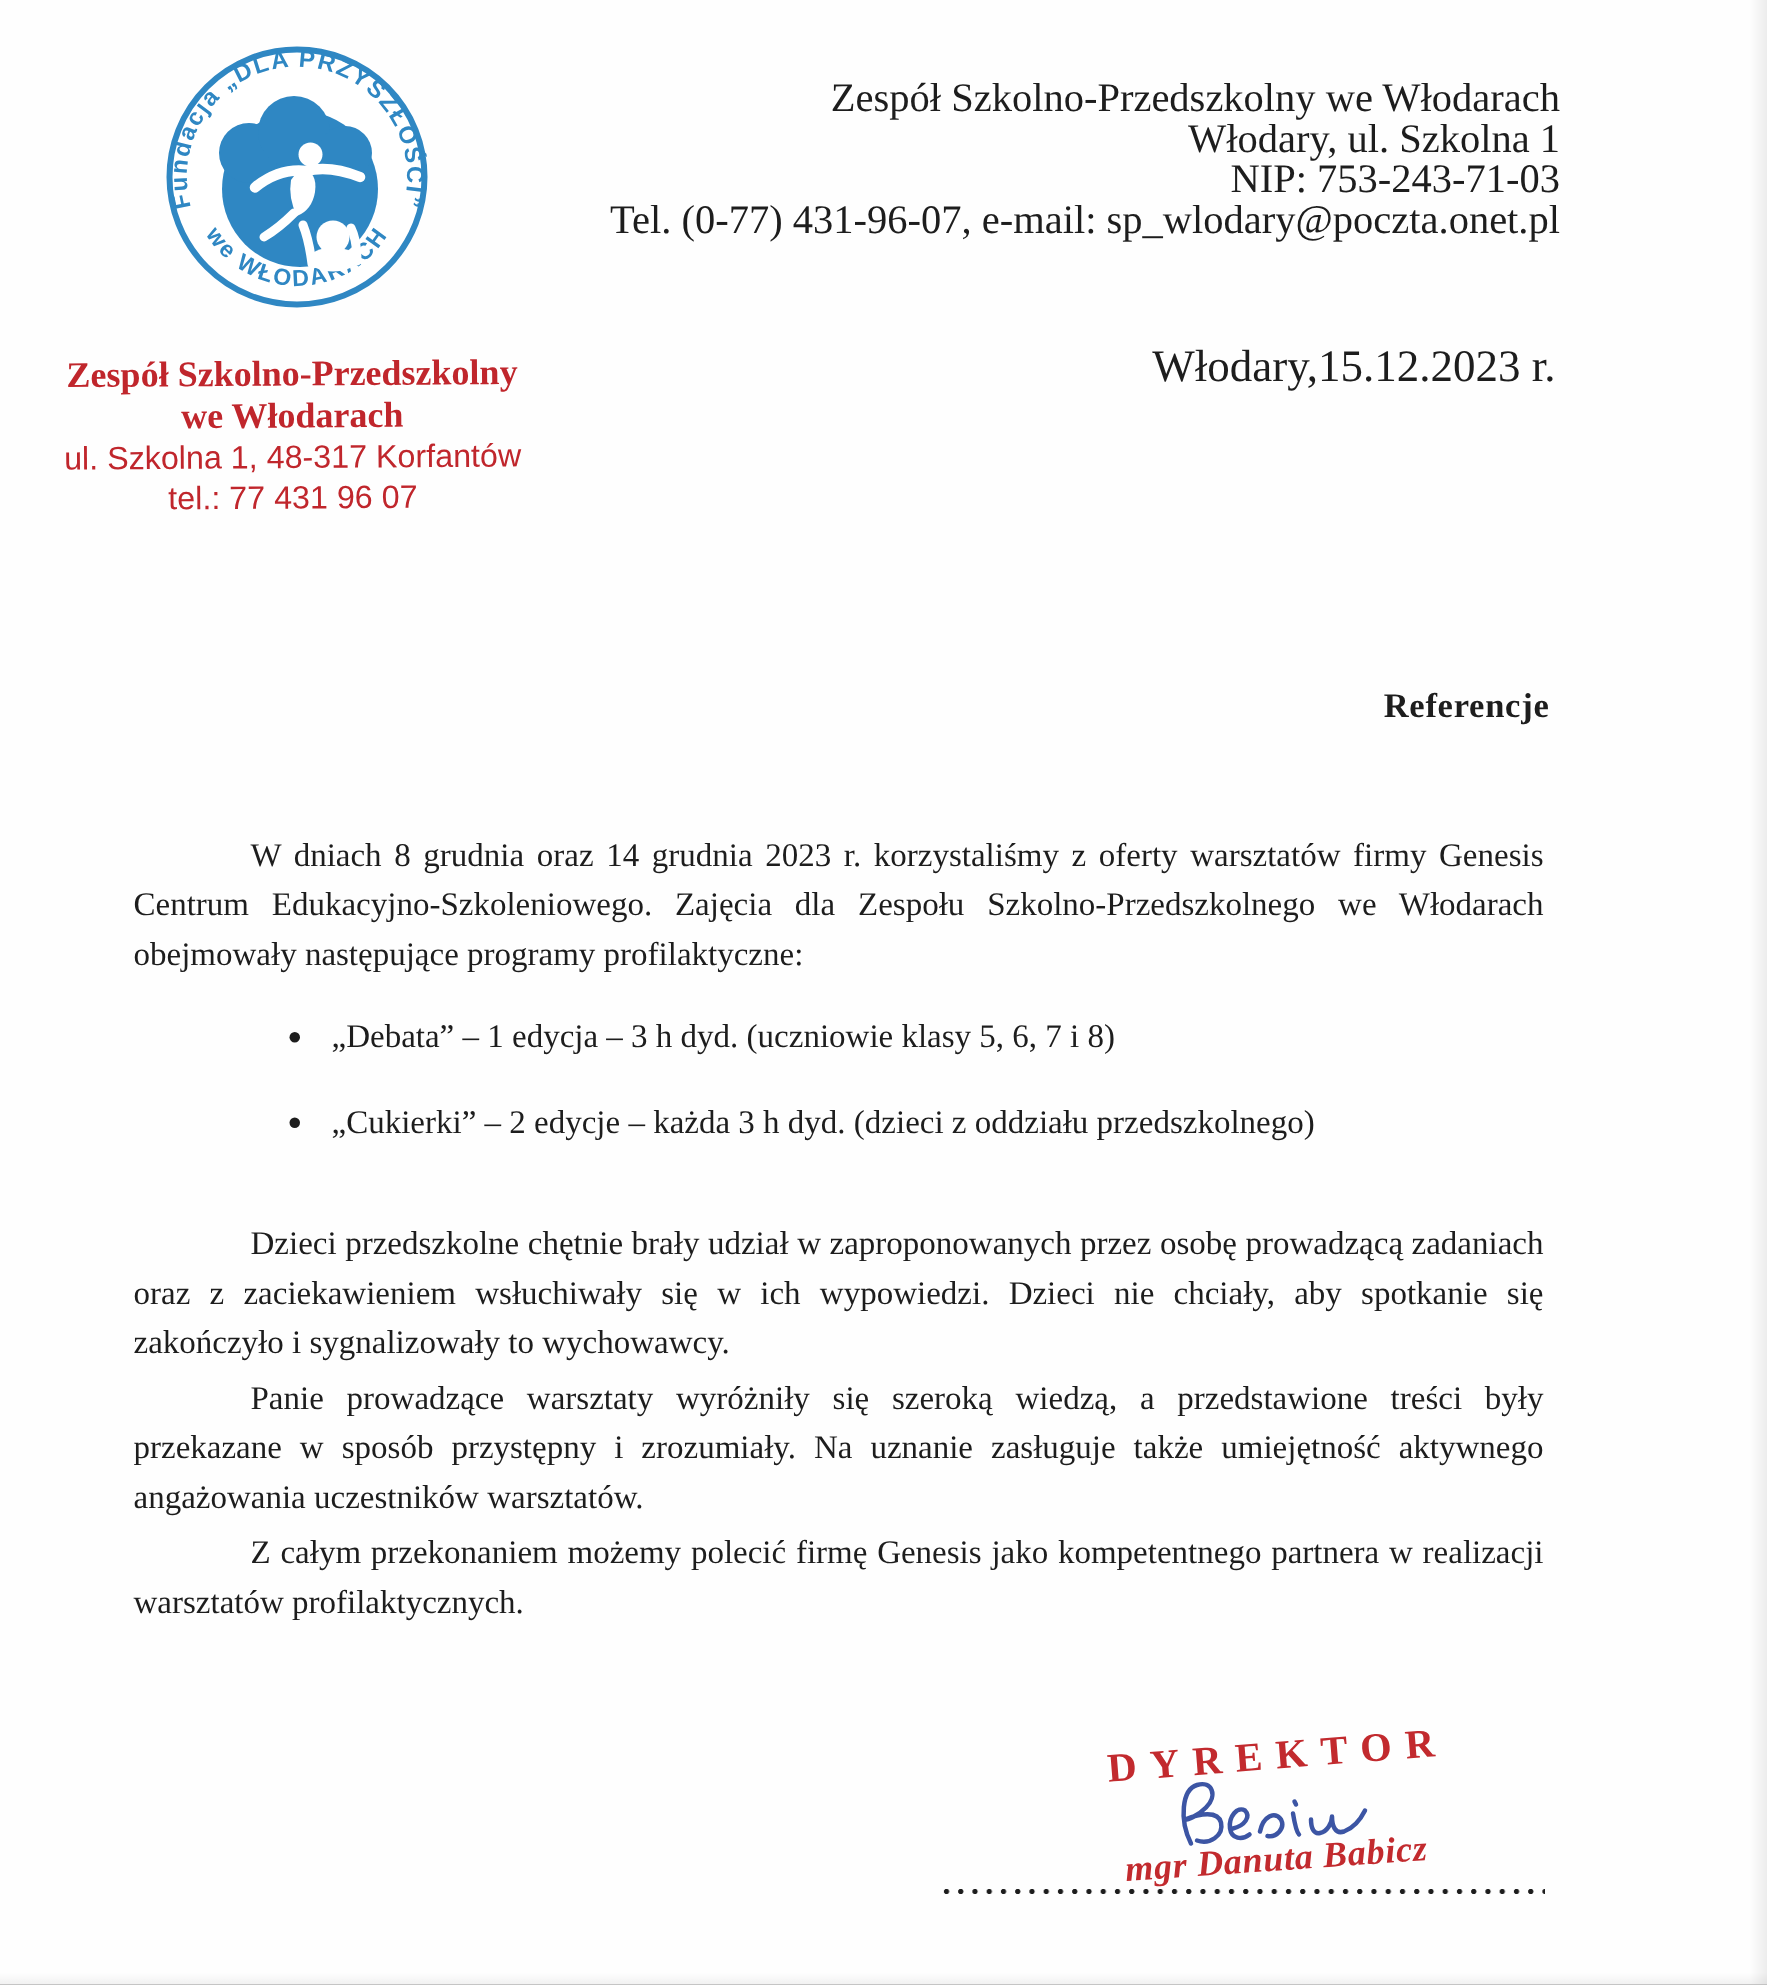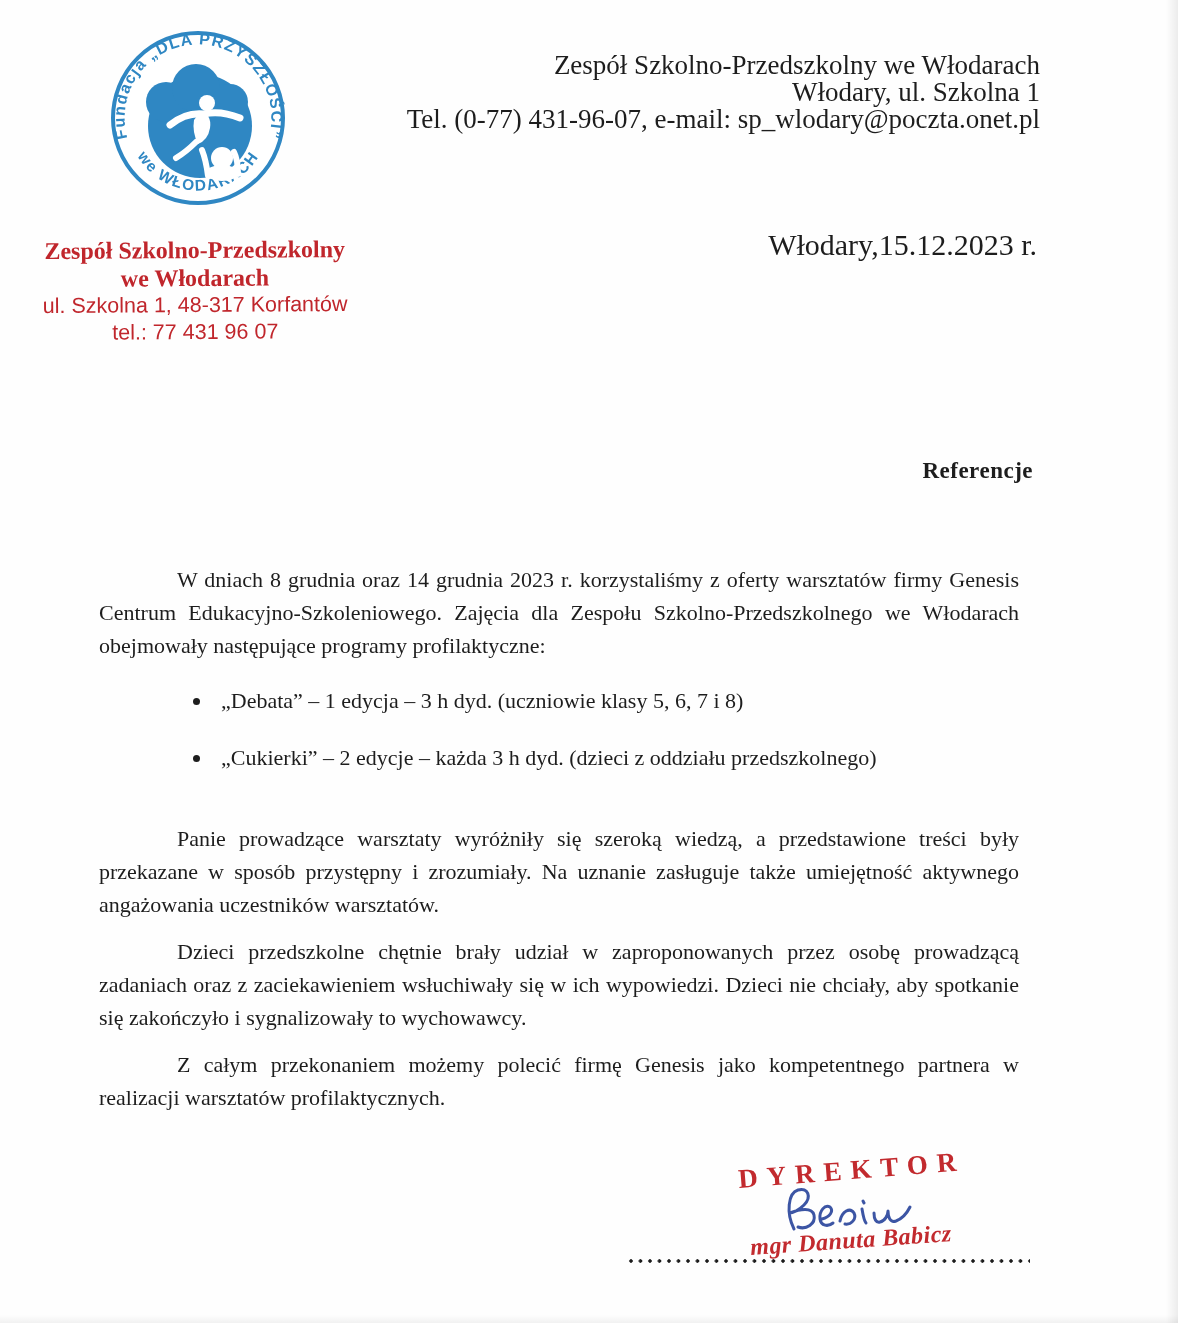--- a/index.html
+++ b/index.html
@@ -29,21 +29,21 @@
     font-size:27px;line-height:27px;}
   .date-line{position:absolute;right:141px;top:228px;font-size:30px;}
 
   
   .doc-title{position:absolute;left:85px;top:458px;width:948px;text-align:right;
     font-weight:bold;font-size:23px;letter-spacing:0.5px;}
 
   
   .body-text{position:absolute;left:85px;top:549px;width:948px;
     font-size:22px;line-height:33px;}
-  .body-text p{margin:14px;text-indent:78px;text-align:justify;}
+  .body-text p{margin:4px;text-indent:78px;text-align:justify;}
   .body-text ul{margin:13px 0 0 0;padding:0 0 0 128px;list-style:disc outside;}
   .body-text li{padding-left:8px;line-height:36px;text-align:left;margin-top:21px;}
   .para-group{margin-top:46px;}
   .closing{margin-top:22px;}
 
   
   .sig-area{position:absolute;left:600px;top:1145px;width:460px;height:150px;}
   .sig-role{position:absolute;left:138px;top:10px;color:#c22a2e;font-weight:bold;
     font-size:27px;letter-spacing:9px;transform:rotate(-4.5deg);
     font-family:"Liberation Serif",serif;}
@@ -96,35 +96,36 @@
   <div class="sender-stamp">
     <div class="l1">Zespół Szkolno-Przedszkolny</div>
     <div class="l2">we Włodarach</div>
     <div class="l3">ul. Szkolna 1, 48-317 Korfantów</div>
     <div class="l4">tel.: 77 431 96 07</div>
   </div>
 
   <div class="header-block">
     <div>Zespół Szkolno-Przedszkolny we Włodarach</div>
     <div>Włodary, ul. Szkolna 1</div>
+    <div>NIP: 753-243-71-03</div>
     <div>Tel. (0-77) 431-96-07, e-mail: sp_wlodary@poczta.onet.pl</div>
   </div>
   <div class="date-line">Włodary,15.12.2023 r.</div>
 
   <div class="doc-title">Referencje</div>
 
   <div class="body-text">
     <p>W dniach 8 grudnia oraz 14 grudnia 2023 r. korzystaliśmy z oferty warsztatów firmy Genesis Centrum Edukacyjno-Szkoleniowego. Zajęcia dla Zespołu Szkolno-Przedszkolnego we Włodarach obejmowały następujące programy profilaktyczne:</p>
     <ul>
       <li>„Debata” – 1 edycja – 3 h dyd. (uczniowie klasy 5, 6, 7 i 8)</li>
       <li>„Cukierki” – 2 edycje – każda 3 h dyd. (dzieci z oddziału przedszkolnego)</li>
     </ul>
     <div class="para-group">
+      <p>Dzieci przedszkolne chętnie brały udział w zaproponowanych przez osobę prowadzącą zadaniach oraz z zaciekawieniem wsłuchiwały się w ich wypowiedzi. Dzieci nie chciały, aby spotkanie się zakończyło i sygnalizowały to wychowawcy.</p>
       <p>Panie prowadzące warsztaty wyróżniły się szeroką wiedzą, a przedstawione treści były przekazane w sposób przystępny i zrozumiały. Na uznanie zasługuje także umiejętność aktywnego angażowania uczestników warsztatów.</p>
-      <p>Dzieci przedszkolne chętnie brały udział w zaproponowanych przez osobę prowadzącą zadaniach oraz z zaciekawieniem wsłuchiwały się w ich wypowiedzi. Dzieci nie chciały, aby spotkanie się zakończyło i sygnalizowały to wychowawcy.</p>
     </div>
     <p class="closing">Z całym przekonaniem możemy polecić firmę Genesis jako kompetentnego partnera w realizacji warsztatów profilaktycznych.</p>
   </div>
 
   <div class="sig-area">
     <div class="sig-role">DYREKTOR</div>
     <svg class="sig-ink" viewBox="0 0 135 58">
       <g stroke="#3c55a4" stroke-width="3" fill="none" stroke-linecap="round" stroke-linejoin="round">
         <path d="M 16,46 C 8,30 10,10 20,7 C 30,4 34,14 26,22 C 20,28 14,30 12,30 C 22,26 34,24 36,32 C 38,41 28,47 20,44"></path>
         <path d="M 44,36 C 52,34 56,28 52,24 C 47,21 41,28 42,36 C 43,43 50,44 55,40"></path>

